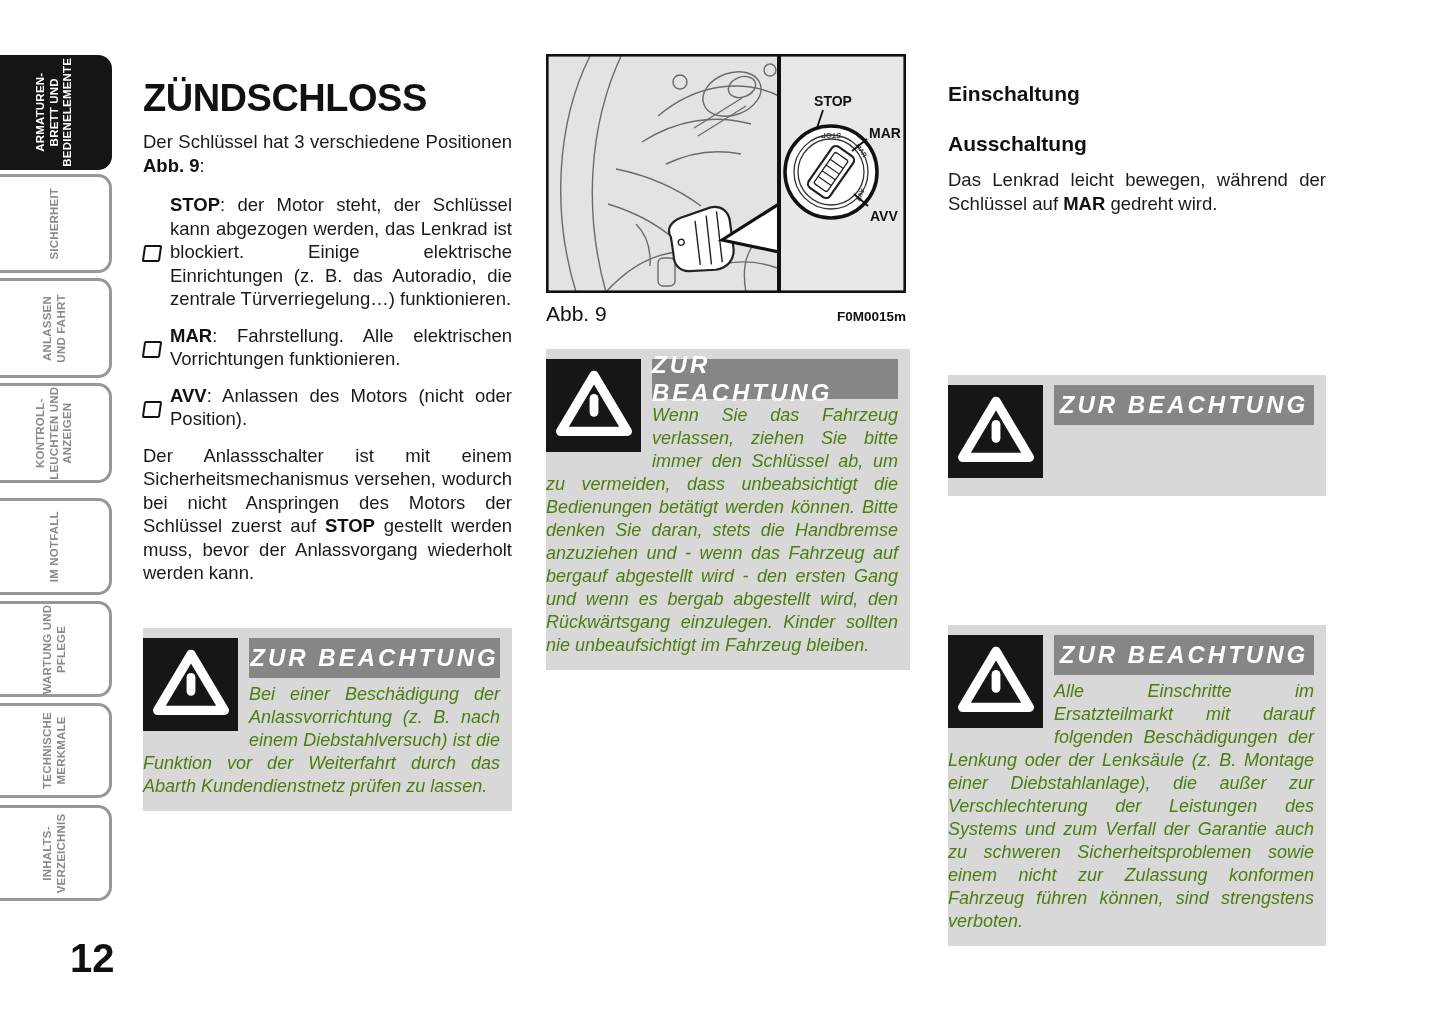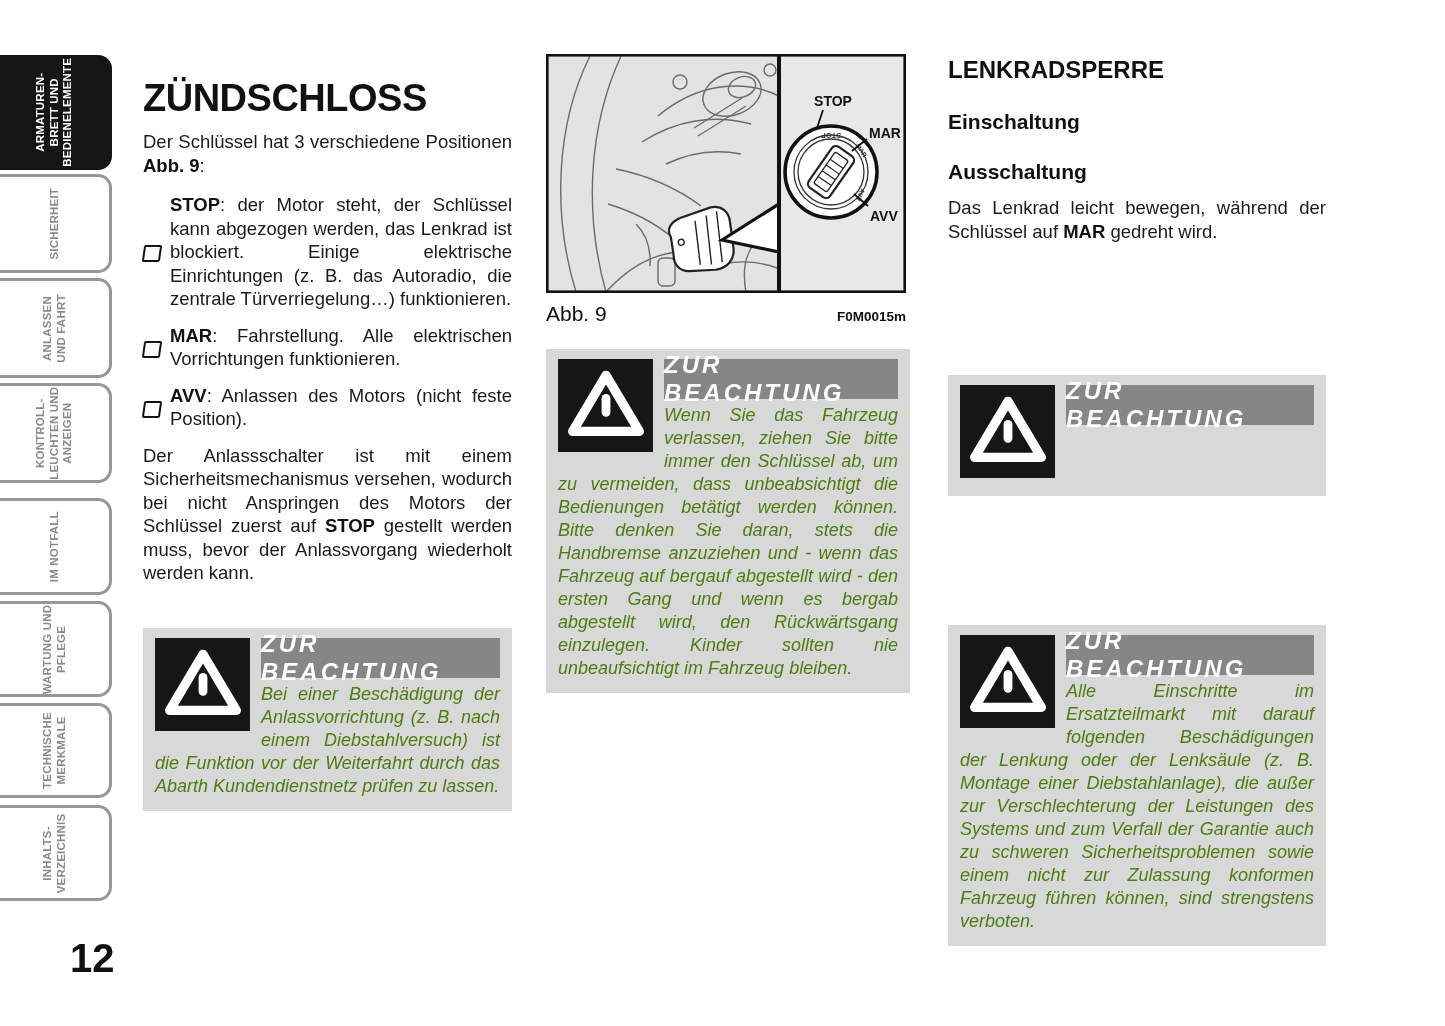--- a/index.html
+++ b/index.html
@@ -33,21 +33,21 @@
       margin:4px 9px 0 0;transform:skewX(-8deg);}
   .li p{margin:0;font-size:18.5px;line-height:23.5px;text-align:justify;color:#1a1a1a;flex:1;}
 
   
   #figure{width:360px;}
   .caption-row{display:flex;justify-content:space-between;align-items:baseline;margin-top:5px;width:360px;}
   .cap{font-size:21px;color:#111;}
   .code{font-size:13.5px;font-weight:700;color:#111;margin-left:40px;}
 
   
-  .warnbox{position:absolute;left:0;right:0;background:#d8d8d8;padding:10px 12px 13px 12px;box-sizing:border-box;}
+  .warnbox{position:absolute;left:0;right:0;background:#d8d8d8;padding:10px 12px 13px 0;box-sizing:border-box;}
   .warnicon{float:left;width:95px;height:93px;background:#161616;margin:0 11px 5px 0;
             display:flex;align-items:center;justify-content:center;}
   .warnhead{margin-left:104px;height:40px;background:#868686;color:#fff;
             font-size:24px;font-weight:700;font-style:italic;letter-spacing:3px;
             display:flex;align-items:center;justify-content:center;}
   .warntext{margin:5px 0 0 0;font-size:18px;line-height:23px;font-weight:400;font-style:italic;
             text-align:justify;color:#4d7c0f;}
   #wb1{top:550px;}  
   #wb2{top:295px;}  
   #wb3{top:319px;}  
@@ -102,21 +102,21 @@
     <div class="li">
       <span class="sq"></span>
       <p><b>STOP</b><span>: der Motor steht, der Schlüssel kann abgezogen werden, das Lenkrad ist blockiert. Einige elektrische Einrichtungen (z. B. das Autoradio, die zentrale Türverriegelung…) funktionieren.</span></p>
     </div>
     <div class="li">
       <span class="sq"></span>
       <p><b>MAR</b><span>: Fahrstellung. Alle elektrischen Vorrichtungen funktionieren.</span></p>
     </div>
     <div class="li">
       <span class="sq"></span>
-      <p><b>AVV</b><span>: Anlassen des Motors (nicht feste Position).</span></p>
+      <p><b>AVV</b><span>: Anlassen des Motors (nicht oder Position).</span></p>
     </div>
 
     <p class="body"><span>Der Anlassschalter ist mit einem Sicherheitsmechanismus versehen, wodurch bei nicht Anspringen des Motors der Schlüssel zuerst auf </span><b>STOP</b><span> gestellt werden muss, bevor der Anlassvorgang wiederholt werden kann.</span></p>
 
     <div class="warnbox" id="wb1">
       <div class="warnicon">
         <svg viewBox="0 0 60 60" width="80" height="80">
             <path d="M30 7 L55 49 L5 49 Z" fill="none" stroke="#fff" stroke-width="7" stroke-linejoin="round"></path>
             <rect x="26.7" y="21" width="6.6" height="17" rx="3.3" fill="#fff"></rect>
           </svg>
@@ -203,21 +203,20 @@
             <path d="M30 7 L55 49 L5 49 Z" fill="none" stroke="#fff" stroke-width="7" stroke-linejoin="round"></path>
             <rect x="26.7" y="21" width="6.6" height="17" rx="3.3" fill="#fff"></rect>
           </svg>
       </div>
       <div class="warnhead">ZUR BEACHTUNG</div>
       <p class="warntext">Wenn Sie das Fahrzeug verlassen, ziehen Sie bitte immer den Schlüssel ab, um zu vermeiden, dass unbeabsichtigt die Bedienungen betätigt werden können. Bitte denken Sie daran, stets die Handbremse anzuziehen und - wenn das Fahrzeug auf bergauf abgestellt wird - den ersten Gang und wenn es bergab abgestellt wird, den Rückwärtsgang einzulegen. Kinder sollten nie unbeaufsichtigt im Fahrzeug bleiben.</p>
     </div>
   </section>
 
   <section class="col" id="col3">
-    <h2 class="sect">LENKRADSPERRE</h2>
 
     <h3 class="sub">Einschaltung</h3>
 
     <h3 class="sub">Ausschaltung</h3>
     <p class="body"><span>Das Lenkrad leicht bewegen, während der Schlüssel auf </span><b>MAR</b><span> gedreht wird.</span></p>
 
     <div class="warnbox" id="wb3">
       <div class="warnicon">
         <svg viewBox="0 0 60 60" width="80" height="80">
             <path d="M30 7 L55 49 L5 49 Z" fill="none" stroke="#fff" stroke-width="7" stroke-linejoin="round"></path>

